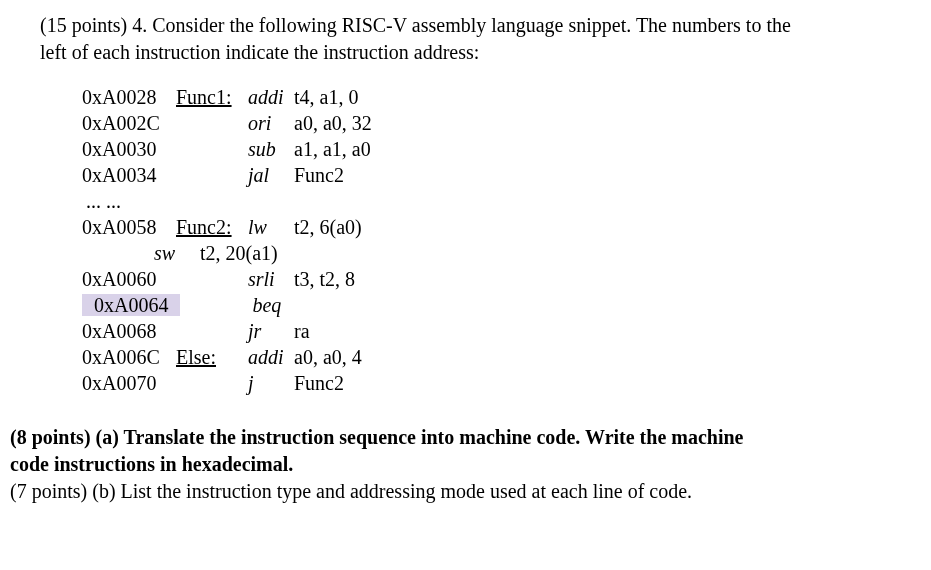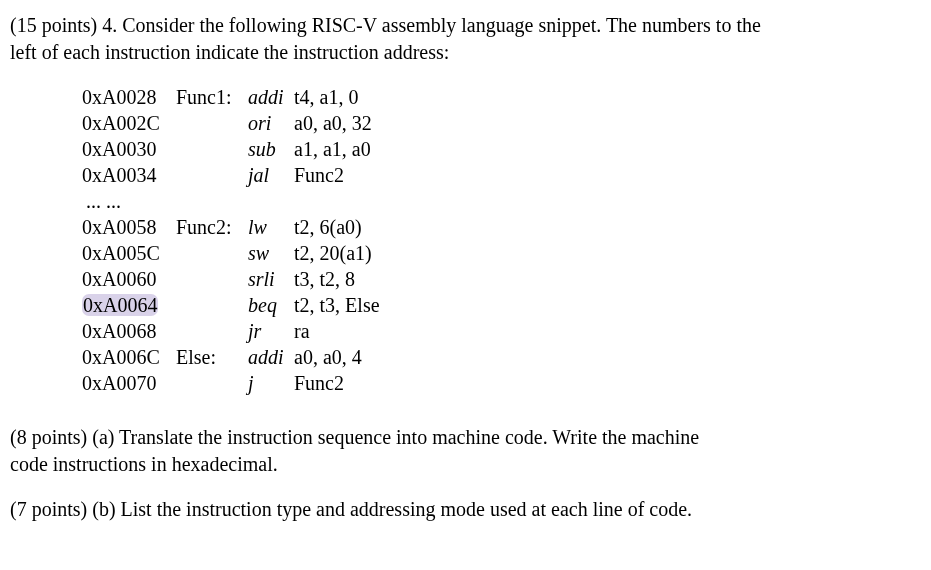--- a/index.html
+++ b/index.html
@@ -11,58 +11,59 @@
       font-family: "Times New Roman", Times, serif;
       font-size: 20px;
       color: #000;
       background: #fff;
       padding: 12px 10px;
       line-height: 1.35;
       width: 931px;
     }
     .intro {
       margin-bottom: 18px;
+      margin-left: 30px;
     }
     .code-block {
       margin-left: 72px;
       margin-bottom: 28px;
     }
     .code-line {
       display: flex;
       white-space: pre;
       line-height: 1.3;
     }
     .addr {
       display: inline-block;
       min-width: 94px;
     }
     .label {
       display: inline-block;
       min-width: 72px;
+      text-decoration: underline;
     }
     .mnemonic {
       display: inline-block;
       min-width: 46px;
       font-style: italic;
     }
     .operands {
       display: inline-block;
       text-align: right;
     }
     .ellipsis {
       margin-left: 4px;
       line-height: 1.3;
     }
     .highlight {
       background: #d9d2e9;
-      padding: 0 1px;
-      border-radius: 7px;
+      padding: 0 12px;
     }
     .part-a {
-      margin-bottom: 18px;
+      font-weight: bold;
     }
     .part-b {
     }
   </style>
 </head>
 <body>
 
 <div class="intro">
   <span>(15 points) 4. Consider the following RISC-V assembly language snippet. The numbers to the</span><br>
   <span>left of each instruction indicate the instruction address:</span>
@@ -82,27 +83,27 @@
   <div class="code-line">
     <span class="addr">0xA0034</span><span class="label"></span><span class="mnemonic">jal</span><span class="operands">Func2</span>
   </div>
 
   <div class="ellipsis">... ...</div>
 
   <div class="code-line">
     <span class="addr">0xA0058</span><span class="label">Func2:</span><span class="mnemonic">lw</span><span class="operands">t2, 6(a0)</span>
   </div>
   <div class="code-line">
-    <span class="addr">0xA005C</span><span class="label"></span><span class="mnemonic">sw</span><span class="operands">t2, 20(a1)</span>
+    <span class="label"></span><span class="mnemonic">sw</span><span class="operands">t2, 20(a1)</span>
   </div>
   <div class="code-line">
     <span class="addr">0xA0060</span><span class="label"></span><span class="mnemonic">srli</span><span class="operands">t3, t2, 8</span>
   </div>
   <div class="code-line">
-    <span class="addr"><span class="highlight">0xA0064</span></span><span class="label"></span><span class="mnemonic">beq</span><span class="operands">t2, t3, Else</span>
+    <span class="addr"><span class="highlight">0xA0064</span></span><span class="label"></span><span class="mnemonic">beq</span>
   </div>
   <div class="code-line">
     <span class="addr">0xA0068</span><span class="label"></span><span class="mnemonic">jr</span><span class="operands">ra</span>
   </div>
   <div class="code-line">
     <span class="addr">0xA006C</span><span class="label">Else:</span><span class="mnemonic">addi</span><span class="operands">a0, a0, 4</span>
   </div>
   <div class="code-line">
     <span class="addr">0xA0070</span><span class="label"></span><span class="mnemonic">j</span><span class="operands">Func2</span>
   </div>

